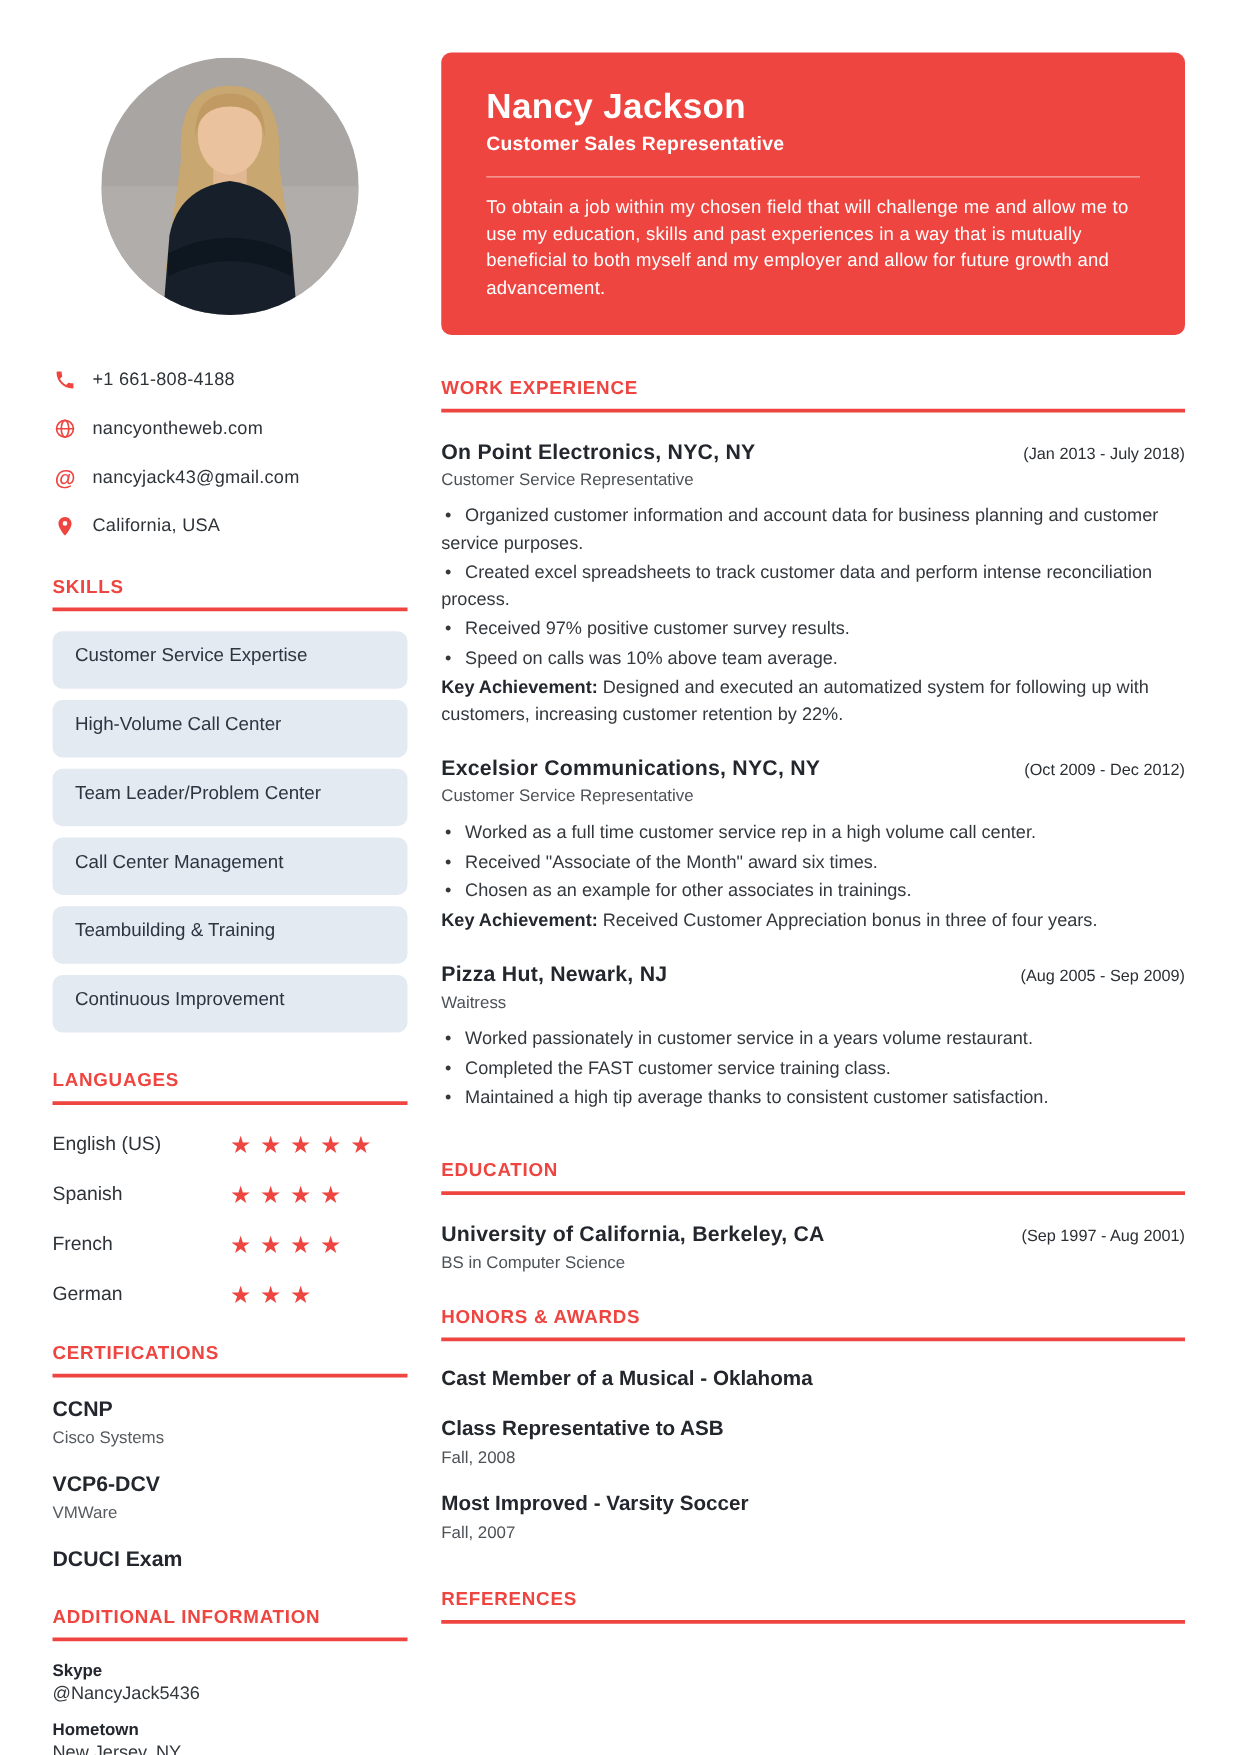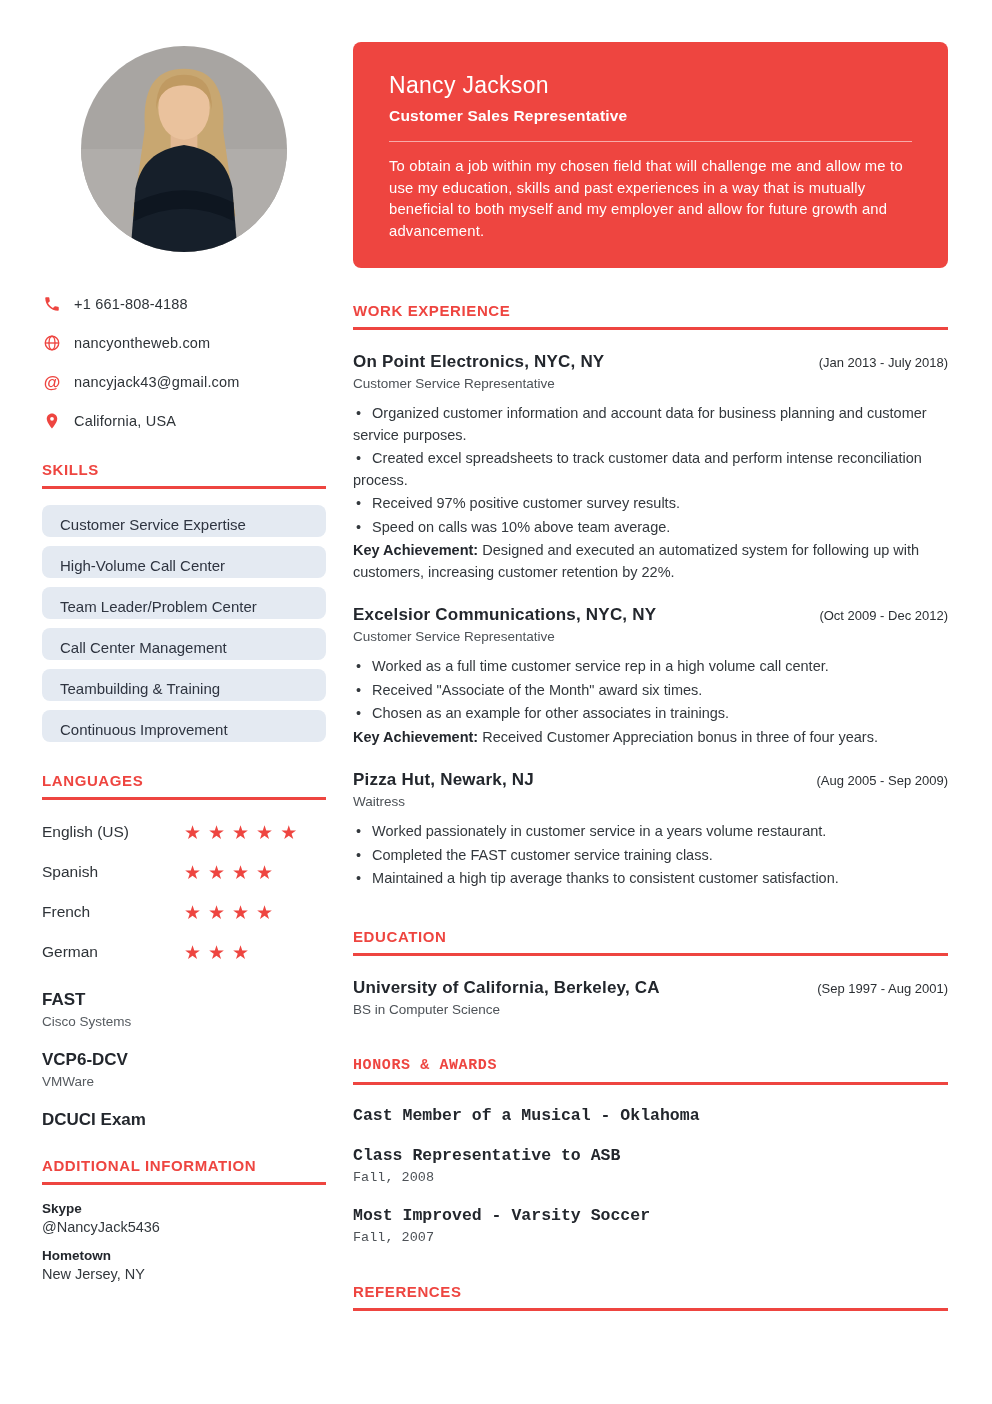--- a/index.html
+++ b/index.html
@@ -23,21 +23,21 @@
   .at-glyph::before { content:"@"; color:var(--accent); font-size:17px; font-weight:bold; line-height:1; }
   .contact-text { font-size:14.5px; color:#2e3338; letter-spacing:.2px; }
 
   
   .sec-head { font-size:15px; font-weight:bold; letter-spacing:.6px; color:var(--accent);
               padding-bottom:8px; border-bottom:3px solid var(--accent); }
   .side-sec { margin-top:30px; }
 
   
   .pills { margin-top:16px; }
-  .pill { height:32px; line-height:40px; background:var(--pill); border-radius:8px;
+  .pill { height:46px; line-height:40px; background:var(--pill); border-radius:8px;
           padding-left:18px; font-size:15px; color:#2e3440; margin-bottom:9px;
           white-space:nowrap; overflow:hidden; }
 
   
   .langs { margin-top:20px; }
   .lang-row { display:flex; align-items:center; margin-bottom:16px; height:24px; }
   .lang-name { flex:0 0 142px; font-size:15.5px; color:#2e3338; }
   .stars { color:var(--accent); font-size:19px; letter-spacing:7px; line-height:1; white-space:nowrap; }
 
   
@@ -48,21 +48,21 @@
 
   
   .addl { margin-top:16px; }
   .addl-item { margin-bottom:13px; }
   .addl-label { font-size:13.5px; font-weight:bold; color:#23272d; }
   .addl-value { font-size:14.5px; color:#33383d; margin-top:3px; }
 
   
   .header-box { margin-top:42px; background:var(--accent); border-radius:8px; color:#fff;
                 padding:24px 36px 26px; }
-  .name { font-size:23px; font-weight:normal; letter-spacing:.3px; line-height:38px; }
+  .name { font-size:28px; font-weight:bold; letter-spacing:.3px; line-height:38px; }
   .job-title-hdr { font-size:15.5px; font-weight:bold; margin-top:3px; letter-spacing:.2px; }
   .hdr-divider { height:1px; background:rgba(255,255,255,.55); margin:16px 0 14px; }
   .objective { font-size:14.8px; line-height:21.5px; letter-spacing:.2px; }
 
   
   .main-sec { margin-top:34px; }
   .entry { margin-top:22px; }
   .entry-head { display:flex; justify-content:space-between; align-items:baseline;gap:32px; }
   .entry-title { font-size:17px; font-weight:bold; color:#23272d; letter-spacing:.2px; }
   .entry-date { font-size:13px; color:#2b2f33; white-space:nowrap; margin-left:14px; }
@@ -165,23 +165,24 @@
           <span class="stars">★★★★</span>
         </div>
         <div class="lang-row">
           <span class="lang-name">German</span>
           <span class="stars">★★★</span>
         </div>
       </div>
     </div>
 
     <div class="side-sec" style="margin-top:26px;">
+      <div class="sec-head">CERTIFICATIONS</div>
       <div class="certs">
         <div class="cert">
-          <div class="cert-name">FAST</div>
+          <div class="cert-name">CCNP</div>
           <div class="cert-org">Cisco Systems</div>
         </div>
         <div class="cert">
           <div class="cert-name">VCP6-DCV</div>
           <div class="cert-org">VMWare</div>
         </div>
         <div class="cert">
           <div class="cert-name">DCUCI Exam</div>
           <div class="cert-org"></div>
         </div>
@@ -265,21 +266,21 @@
 
       <div class="entry">
         <div class="entry-head">
           <span class="entry-title">University of California, Berkeley, CA</span>
           <span class="entry-date">(Sep 1997 - Aug 2001)</span>
         </div>
         <div class="entry-role">BS in Computer Science</div>
       </div>
     </div>
 
-    <div class="main-sec" style="margin-top:40px;font-family:Liberation Mono, monospace;">
+    <div class="main-sec" style="margin-top:28px;">
       <div class="sec-head">HONORS &amp; AWARDS</div>
 
       <div class="honor">
         <div class="honor-title">Cast Member of a Musical - Oklahoma</div>
       </div>
       <div class="honor">
         <div class="honor-title">Class Representative to ASB</div>
         <div class="honor-date">Fall, 2008</div>
       </div>
       <div class="honor">

